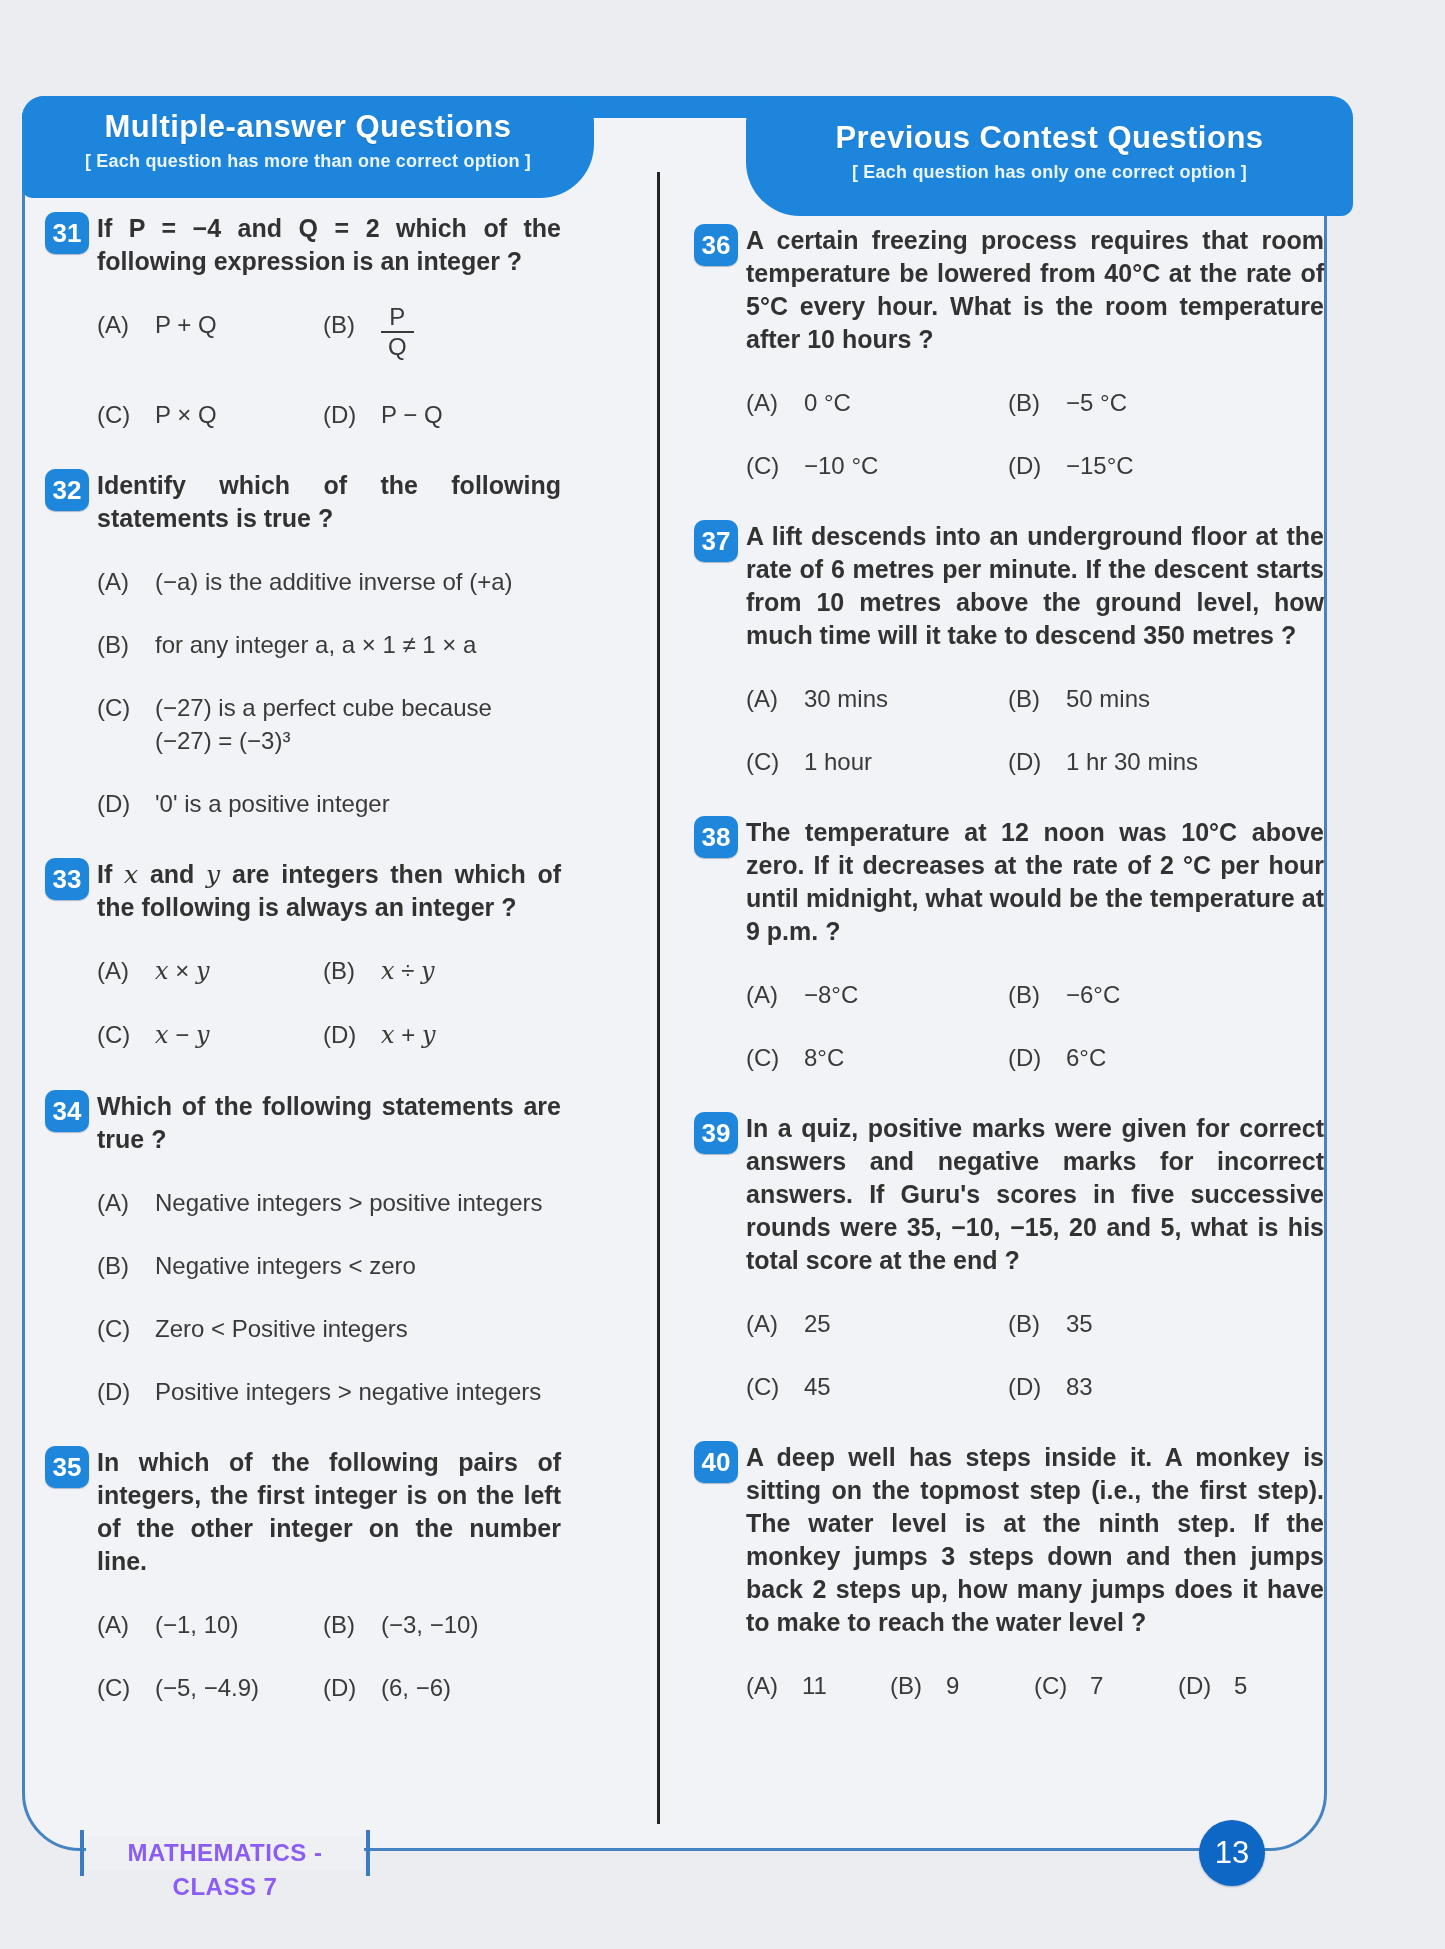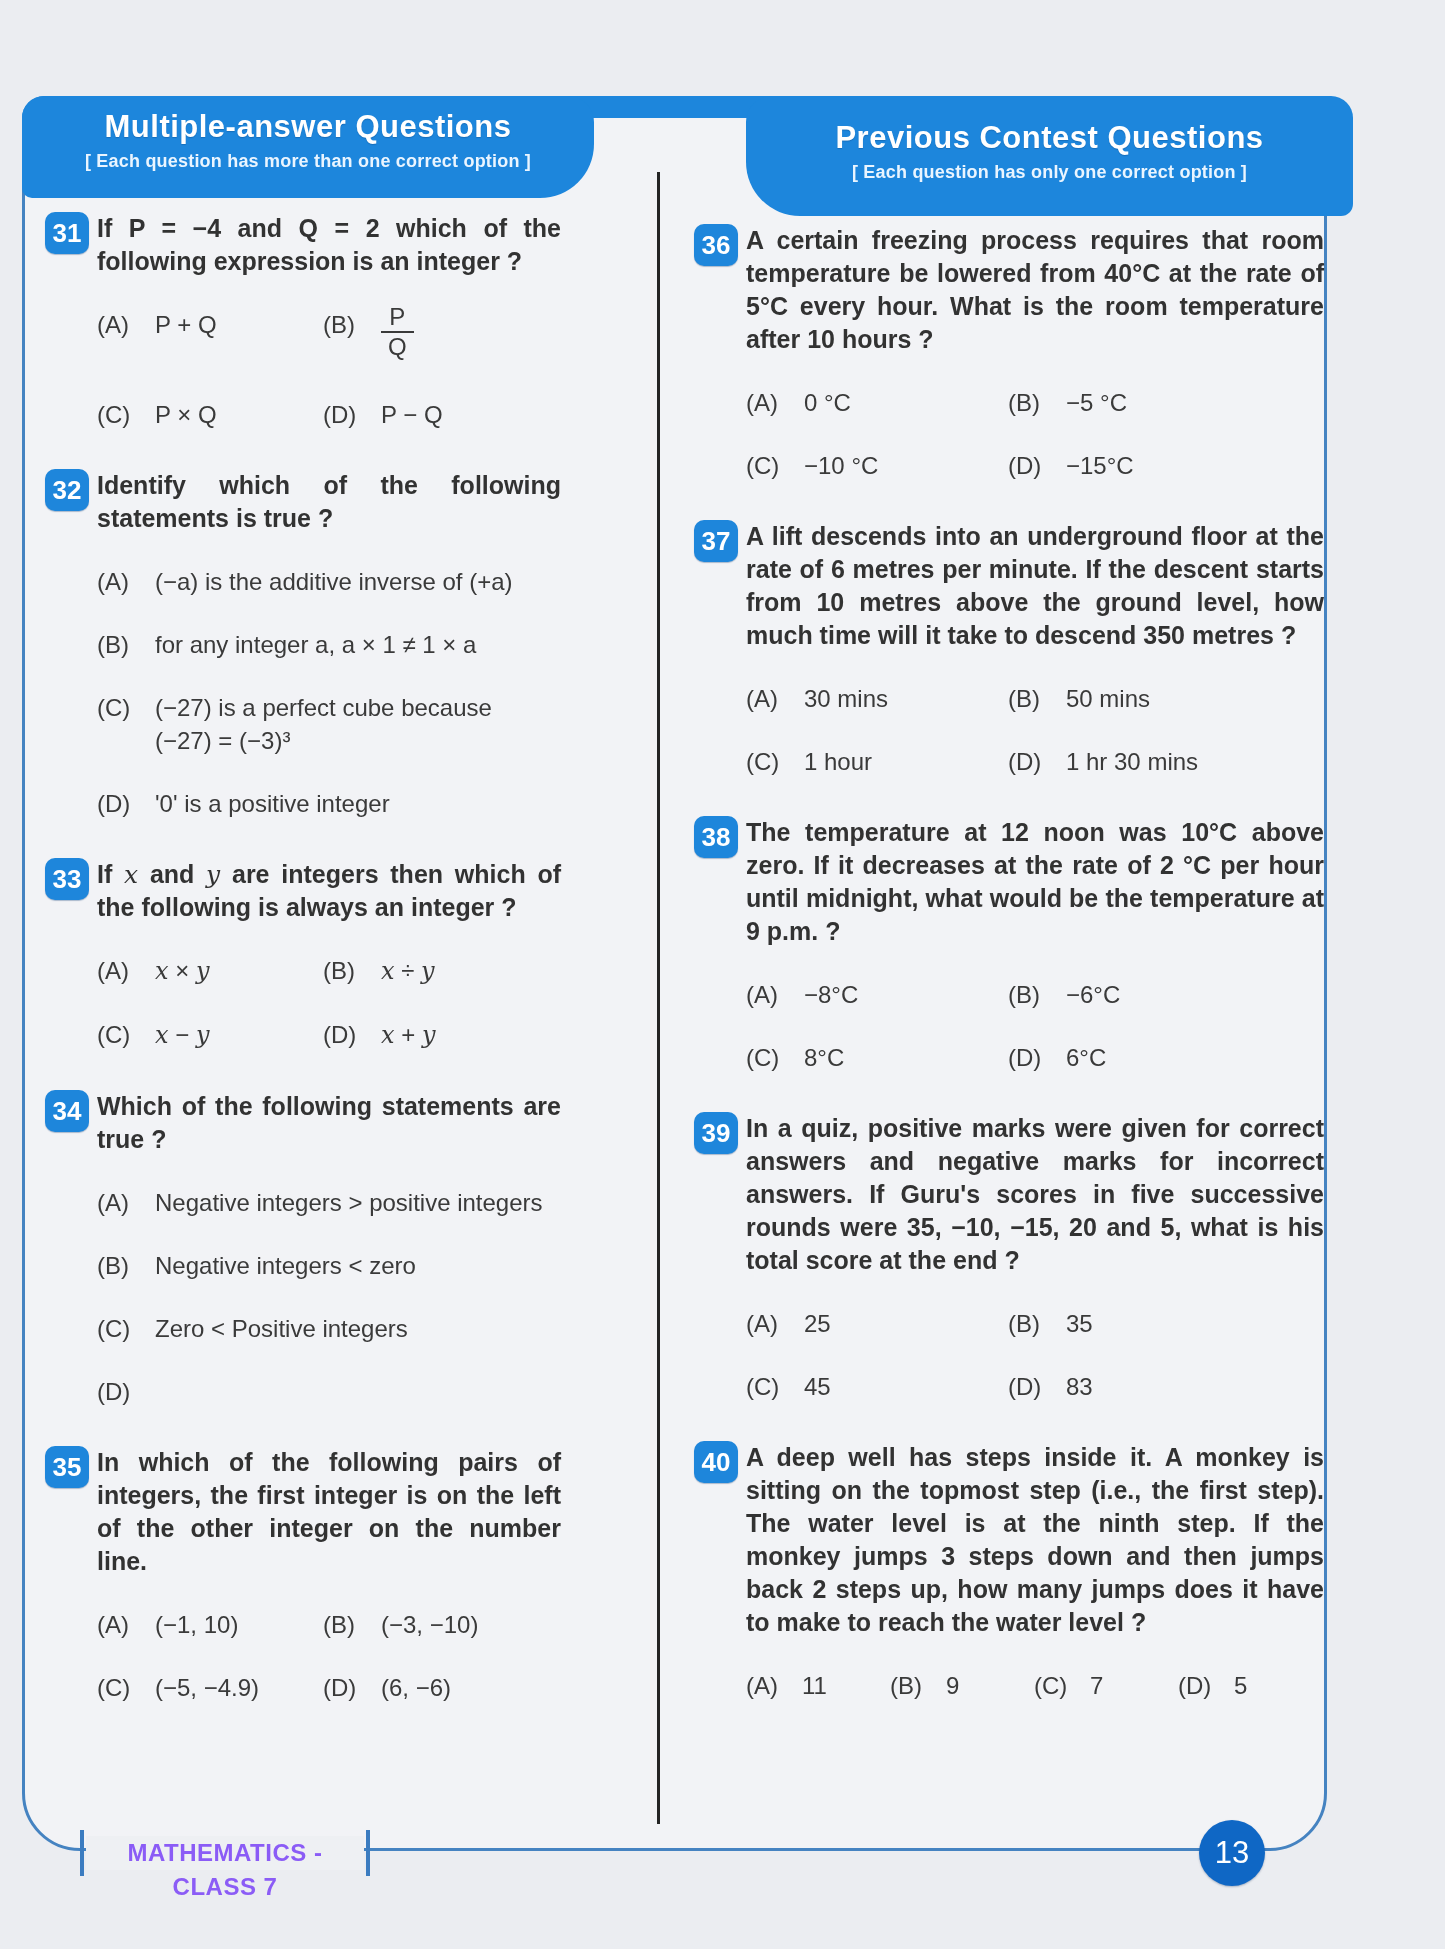--- a/index.html
+++ b/index.html
@@ -189,20 +189,21 @@
         <div class="option">
           <span class="opt-label">(B)</span>
           <span class="opt-value">Negative integers &lt; zero</span>
         </div>
         <div class="option">
           <span class="opt-label">(C)</span>
           <span class="opt-value">Zero &lt; Positive integers</span>
         </div>
         <div class="option">
           <span class="opt-label">(D)</span>
+          <span class="opt-value">Positive integers &gt; negative integers</span>
         </div>
       </div>
     </div>
     <div class="question">
       <div class="qbadge">35</div>
       <div class="qtext">In which of the following pairs of integers, the first integer is on the left of the other integer on the number line.</div>
       <div class="options grid">
         <div class="option">
           <span class="opt-label">(A)</span>
           <span class="opt-value">(−1, 10)</span>

